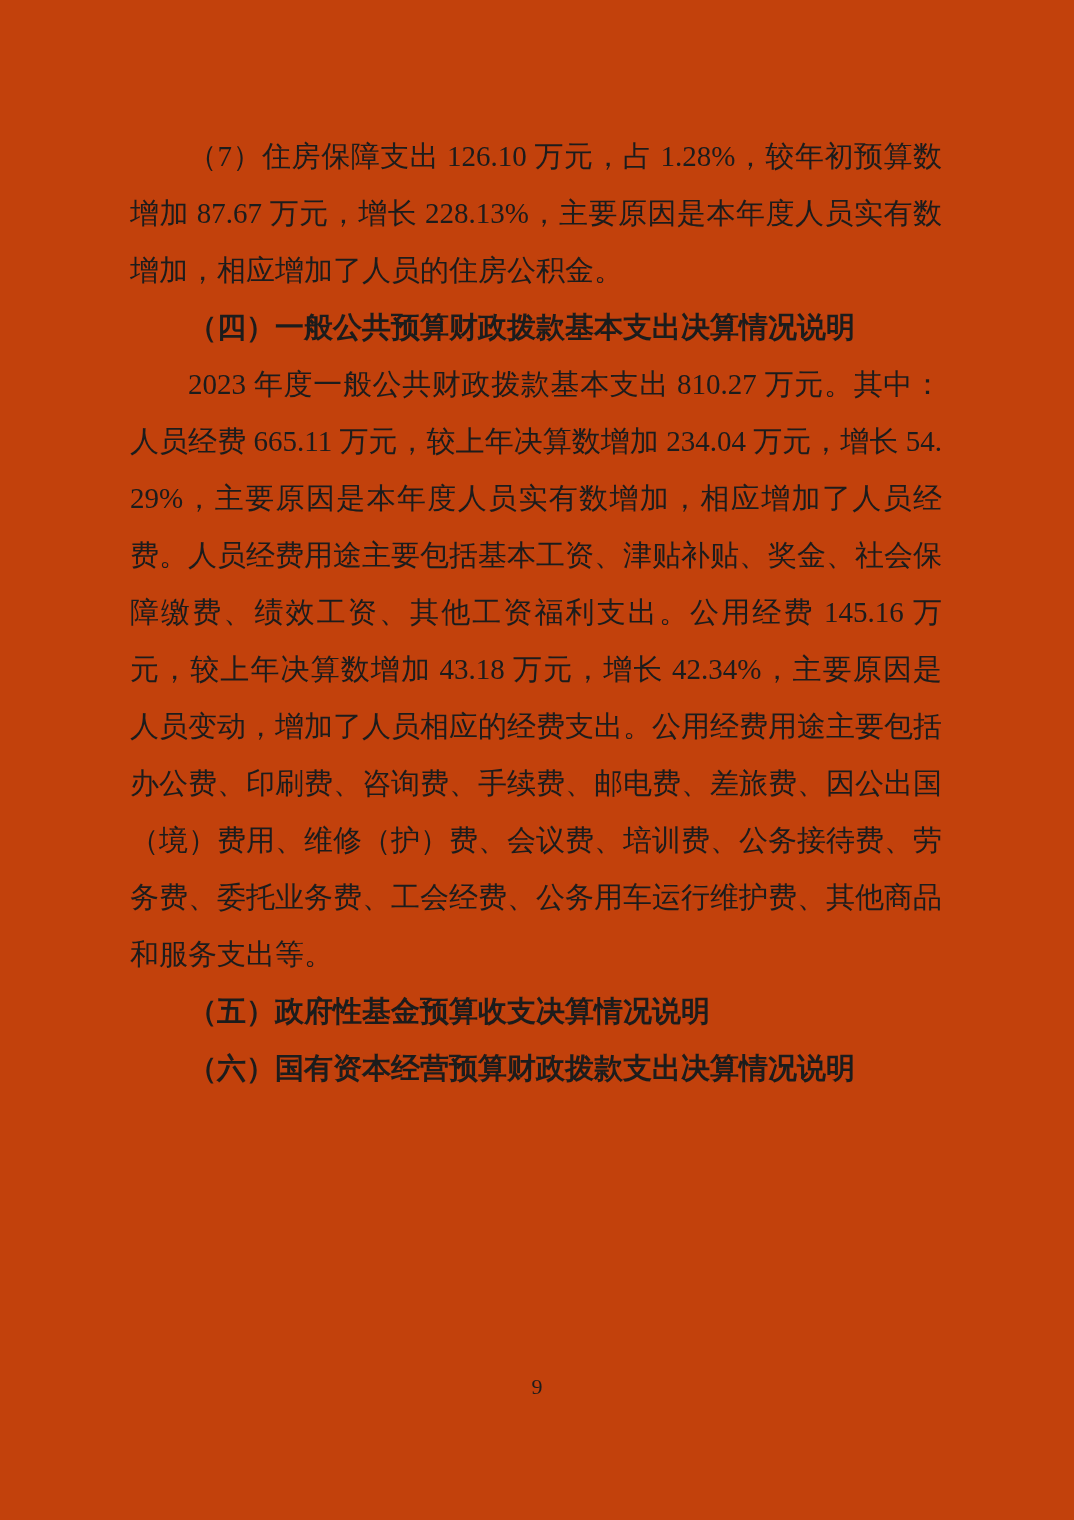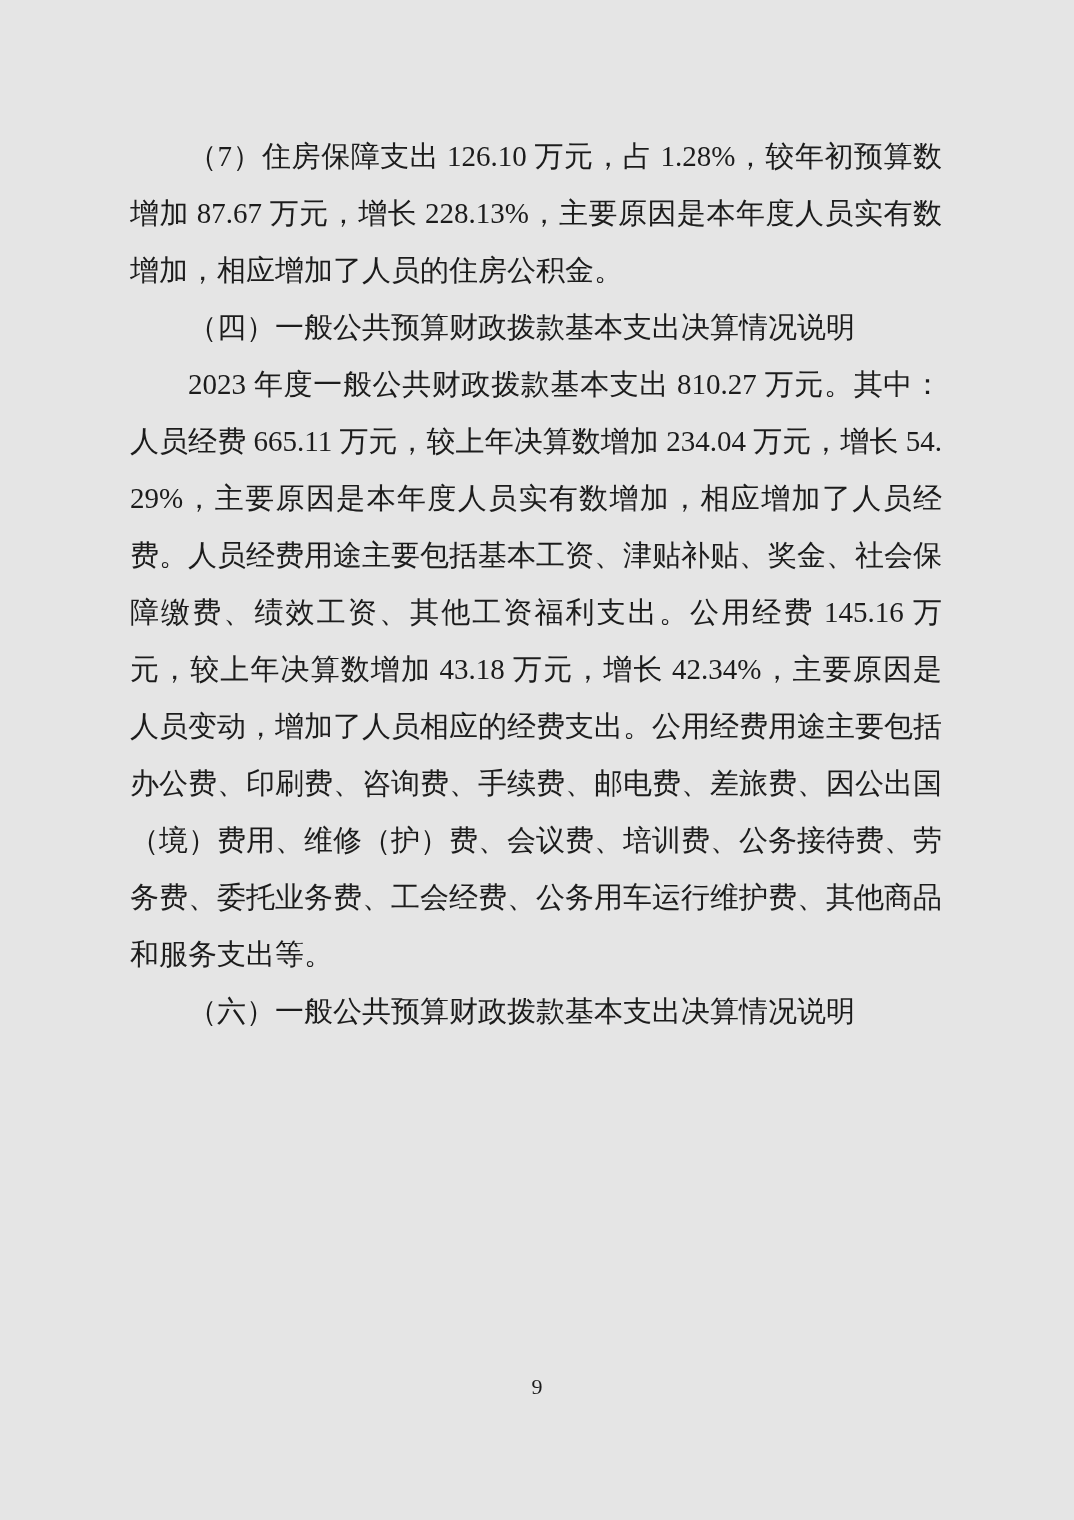--- a/index.html
+++ b/index.html
@@ -4,41 +4,41 @@
 <style>
   html, body {
     margin: 0;
     padding: 0;
     background: #ffffff;
   }
   .page {
     position: relative;
     width: 1074px;
     height: 1520px;
-    background: #e5e5e5;
+    background: #c2410c;
     overflow: hidden;
     font-family: "Liberation Serif", "DejaVu Serif", serif;
     color: #1c1c1c;
   }
   .content {
     box-sizing: border-box;
     padding: 128px 132px 0 130px;
   }
   .content p {
     margin: 0;
     font-size: 29px;
     line-height: 57px;
     text-align: justify;
     text-align-last: left;
     text-justify: inter-character;
     text-indent: 2em;
     word-break: break-all;
   }
   .content p.heading {
-    font-weight: normal;
+    font-weight: bold;
     text-align: center;
   }
   .page-footer {
     position: absolute;
     top: 1372px;
     left: 0;
     width: 100%;
     text-align: center;
     font-size: 22px;
     line-height: 30px;
@@ -46,16 +46,17 @@
   }
 </style>
 </head>
 <body>
 
 <div class="page">
   <div class="content">
     <p class="body">（7）住房保障支出 126.10 万元，占 1.28%，较年初预算数增加 87.67 万元，增长 228.13%，主要原因是本年度人员实有数增加，相应增加了人员的住房公积金。</p>
     <p class="heading">（四）一般公共预算财政拨款基本支出决算情况说明</p>
     <p class="body">2023 年度一般公共财政拨款基本支出 810.27 万元。其中：人员经费 665.11 万元，较上年决算数增加 234.04 万元，增长 54.29%，主要原因是本年度人员实有数增加，相应增加了人员经费。人员经费用途主要包括基本工资、津贴补贴、奖金、社会保障缴费、绩效工资、其他工资福利支出。公用经费 145.16 万元，较上年决算数增加 43.18 万元，增长 42.34%，主要原因是人员变动，增加了人员相应的经费支出。公用经费用途主要包括办公费、印刷费、咨询费、手续费、邮电费、差旅费、因公出国（境）费用、维修（护）费、会议费、培训费、公务接待费、劳务费、委托业务费、工会经费、公务用车运行维护费、其他商品和服务支出等。</p>
-    <p class="heading">（六）一般公共预算财政拨款基本支出决算情况说明</p>
+    <p class="heading">（五）政府性基金预算收支决算情况说明</p>
+    <p class="heading">（六）国有资本经营预算财政拨款支出决算情况说明</p>
   </div>
   <div class="page-footer">9</div>
 </div>
 
 </body></html>

